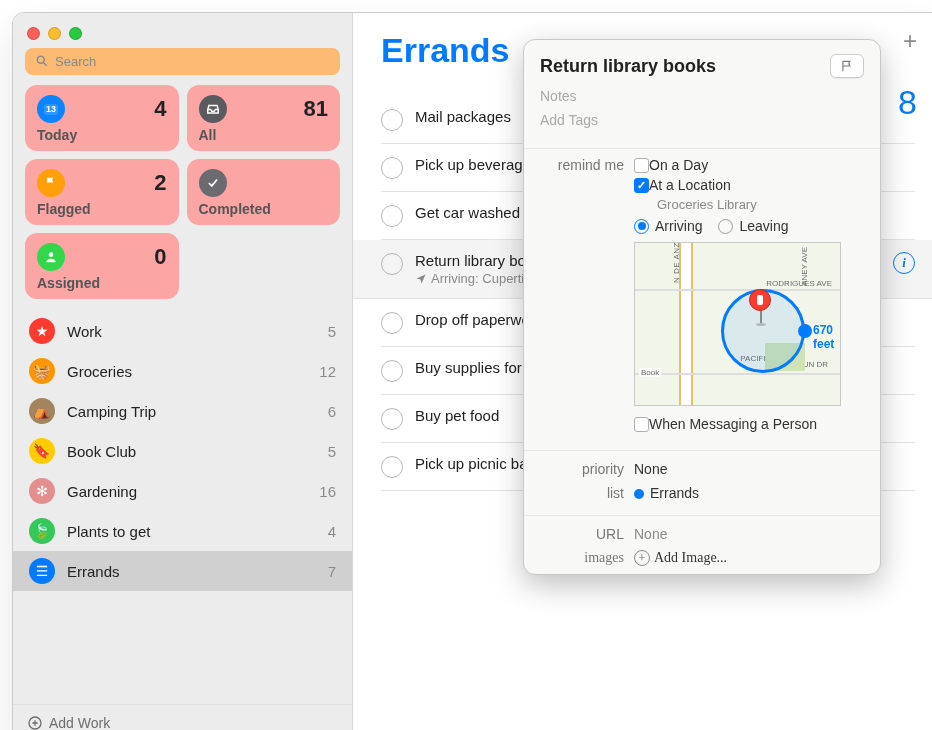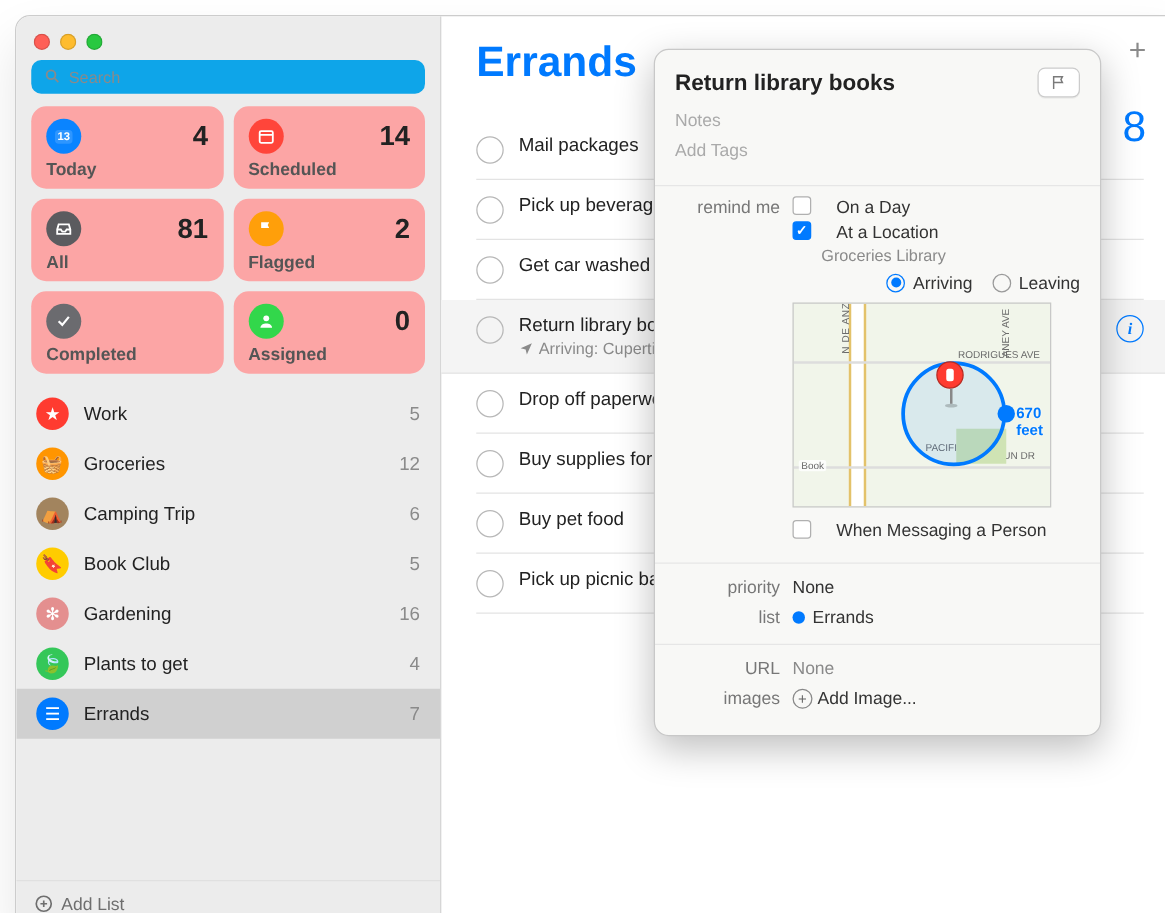--- a/index.html
+++ b/index.html
@@ -9,21 +9,21 @@
 
   
   .sidebar { width: 340px; background: #ececec; border-right: 1px solid #d6d6d6; display: flex; flex-direction: column; }
   .traffic { display: flex; gap: 8px; padding: 14px 14px 8px 14px; }
   .dot { width: 13px; height: 13px; border-radius: 50%; border: 0.5px solid rgba(0,0,0,0.15); }
   .dot.red { background: #ff5f57; }
   .dot.yellow { background: #febc2e; }
   .dot.green { background: #28c840; }
 
   .search-wrap { padding: 0 12px 10px 12px; }
-  .search { display: flex; align-items: flex-start; gap: 6px; background: #0ea5e9; border-radius: 8px; padding: 6px 10px; color: #8a8a8a; }
+  .search { display: flex; align-items: flex-start; gap: 6px; background: #fdba74; border-radius: 8px; padding: 6px 10px; color: #8a8a8a; }
   .search input { border: none; background: transparent; outline: none; font-size: 13px; flex: 1; color: #333; }
   .search input::placeholder { color: #8a8a8a; }
 
   .cards { display: grid; grid-template-columns: 1fr 1fr; gap: 8px; padding: 0 12px; }
   .card { background: #fca5a5; border-radius: 12px; padding: 10px 12px 8px 12px; position: relative; min-height: 66px; display: flex; flex-direction: column; justify-content: space-between; }
   .card .row { display: flex; justify-content: space-between; align-items: center; }
   .card .count { font-size: 22px; font-weight: 700; color: #222; }
   .card .label { font-size: 14px; font-weight: 600; color: #555; margin-top: 4px; }
   .card .icon-circle { width: 28px; height: 28px; border-radius: 50%; display: flex; align-items: center; justify-content: center; color: #fff; }
   .ic-today { background: #0a84ff; }
@@ -60,25 +60,25 @@
   
   .popover { position: absolute; top: 26px; left: 510px; width: 358px; background: #f8f8f6; border: 1px solid #c8c8c8; border-radius: 12px; box-shadow: 0 10px 30px rgba(0,0,0,0.25); z-index: 50; }
   .pop-head { padding: 14px 16px 6px 16px; display: flex; justify-content: space-between; align-items: center; }
   .pop-title { font-size: 18px; font-weight: 700; color: #222; }
   .flag-btn { background: #fff; border: 1px solid #ccc; border-radius: 6px; width: 34px; height: 24px; display: flex; align-items: center; justify-content: center; color: #7a7a7a; box-shadow: 0 1px 0 rgba(0,0,0,0.05); }
   .pop-field { padding: 4px 16px; color: #aaa; font-size: 14px; }
   .pop-field.tags { border-bottom: 1px solid #e6e6e6; padding-bottom: 20px; margin-bottom: 4px; }
   .pop-row { display: flex; padding: 4px 16px; font-size: 14px; align-items: flex-start; }
   .pop-label { width: 94px; text-align: right; padding-right: 10px; color: #777; flex-shrink: 0; }
   .pop-content { flex: 1; color: #333; }
-  .chk-line { display: flex; align-items: flex-start; gap: 20px; margin-bottom: 4px; }
+  .chk-line { display: flex; align-items: flex-end; gap: 0; margin-bottom: 4px; }
   .chk { width: 15px; height: 15px; border: 1px solid #b0b0b0; border-radius: 3px; display: inline-flex; align-items: center; justify-content: center; background: #fff; }
   .chk.checked { background: #007aff; border-color: #007aff; color: #fff; font-size: 11px; font-weight: 800; }
   .sub-loc { color: #8a8a8a; font-size: 13px; margin-left: 23px; margin-bottom: 6px; }
-  .radio-line { display: flex; align-items: center; gap: 16px; margin: 6px 0 8px 0; justify-content: flex-end; }
+  .radio-line { display: flex; align-items: center; gap: 16px; margin: 6px 0 8px 0; }
   .radio { width: 15px; height: 15px; border: 1.5px solid #9a9a9a; border-radius: 50%; display: inline-flex; align-items: center; justify-content: center; }
   .radio.on { border-color: #007aff; }
   .radio.on::after { content: ""; width: 8px; height: 8px; background: #007aff; border-radius: 50%; }
   .rlabel { display: flex; align-items: center; gap: 6px; color: #333; }
 
   .map-preview { width: 207px; height: 164px; border: 1px solid #c8c8c8; border-radius: 0; background: #f1f5ea; position: relative; overflow: hidden; margin-top: 2px; }
   .road-v { position: absolute; left: 44px; top: 0; bottom: 0; width: 14px; background: #fff; border-left: 2px solid #e3c26a; border-right: 2px solid #e3c26a; }
   .road-label-v { position: absolute; left: 37px; top: 40px; transform: rotate(-90deg); transform-origin: left top; font-size: 8px; color: #6b6b6b; letter-spacing: 0.5px; }
   .road-h1 { position: absolute; left: 0; right: 0; top: 46px; height: 2px; background: #ddd; }
   .road-h2 { position: absolute; left: 0; right: 0; bottom: 30px; height: 2px; background: #ddd; }
@@ -92,21 +92,21 @@
   .pin { position: absolute; left: 114px; top: 46px; width: 24px; height: 34px; }
   .pin .head { width: 22px; height: 22px; background: #ff3b30; border-radius: 50%; border: 1px solid #b72b22; display: flex; align-items: center; justify-content: center; }
   .pin .stick { width: 2px; height: 12px; background: #888; margin: 0 auto; }
   .pin .shadow { width: 10px; height: 3px; background: rgba(0,0,0,0.2); border-radius: 50%; margin: 0 auto; }
   .distance { position: absolute; left: 178px; top: 80px; color: #007aff; font-size: 12px; font-weight: 600; text-shadow: 0 0 2px #fff; }
   .park { position: absolute; left: 130px; top: 100px; width: 40px; height: 28px; background: #cfe3b4; }
 
   .pop-divider { border-top: 1px solid #e6e6e6; margin: 10px 0 6px 0; }
   .list-dot { width: 10px; height: 10px; background: #007aff; border-radius: 50%; display: inline-block; margin-right: 6px; vertical-align: middle; }
   .add-img-circle { width: 16px; height: 16px; border: 1px solid #888; border-radius: 50%; display: inline-flex; align-items: center; justify-content: center; font-size: 12px; color: #666; margin-right: 4px; line-height: 1; }
-  .pop-bottom { padding-bottom: 21px; }
+  .pop-bottom { padding-bottom: 8px; font-family: Liberation Serif, serif; }
   .muted { color: #8a8a8a; }
 
   
   .svgicon { width: 14px; height: 14px; }
 </style>
 </head>
 <body>
 
 <div class="outer">
 <div class="window">
@@ -132,32 +132,20 @@
         <div class="row">
           <div class="icon-circle ic-today">
                 <span class="mini-cal">13</span>
               </div>
           <div class="count">4</div>
         </div>
         <div class="label">Today</div>
       </div>
       <div class="card">
         <div class="row">
-          <div class="icon-circle ic-scheduled">
-            <svg width="14" height="14" viewBox="0 0 24 24" fill="none" stroke="#fff" stroke-width="2.5">
-                  <rect x="3" y="5" width="18" height="16" rx="2"></rect>
-                  <line x1="3" y1="10" x2="21" y2="10"></line>
-                </svg>
-          </div>
-          <div class="count">14</div>
-        </div>
-        <div class="label">Scheduled</div>
-      </div>
-      <div class="card">
-        <div class="row">
           <div class="icon-circle ic-all">
             <svg width="14" height="14" viewBox="0 0 24 24" fill="none" stroke="#fff" stroke-width="2.5">
                   <path d="M3 13h5l2 3h4l2-3h5"></path>
                   <path d="M5 6h14l2 7v6H3v-6z"></path>
                 </svg>
           </div>
           <div class="count">81</div>
         </div>
         <div class="label">All</div>
       </div>
@@ -234,21 +222,21 @@
             <div class="list-count">7</div>
           </div>
         </div>
 
     <div class="sidebar-footer">
       <svg width="16" height="16" viewBox="0 0 24 24" fill="none" stroke="#6e6e6e" stroke-width="2">
             <circle cx="12" cy="12" r="9"></circle>
             <line x1="12" y1="8" x2="12" y2="16"></line>
             <line x1="8" y1="12" x2="16" y2="12"></line>
           </svg>
-      <span>Add List</span>
+      <span>Add Work</span>
     </div>
   </div>
 
   <div class="main">
     <div class="plus-top">+</div>
     <div class="main-title">Errands</div>
     <div class="main-count">8</div>
     <div class="reminders" id="reminders-container">
           <div class="reminder">
             <div class="rem-radio"></div>

